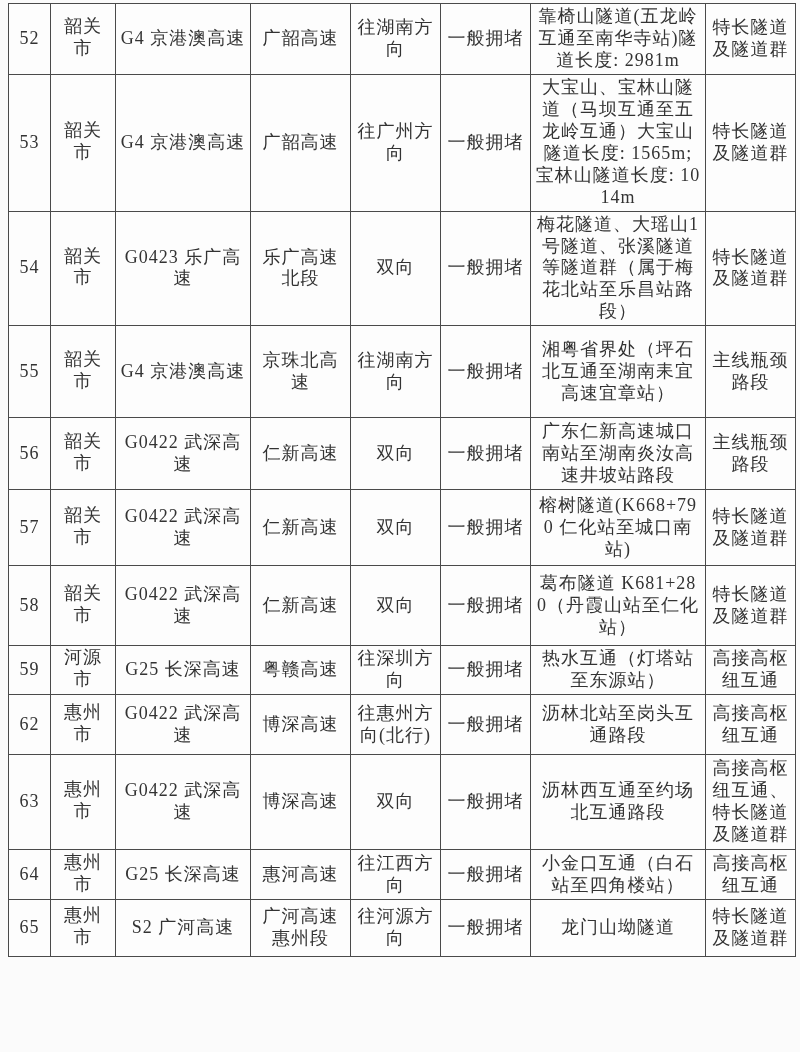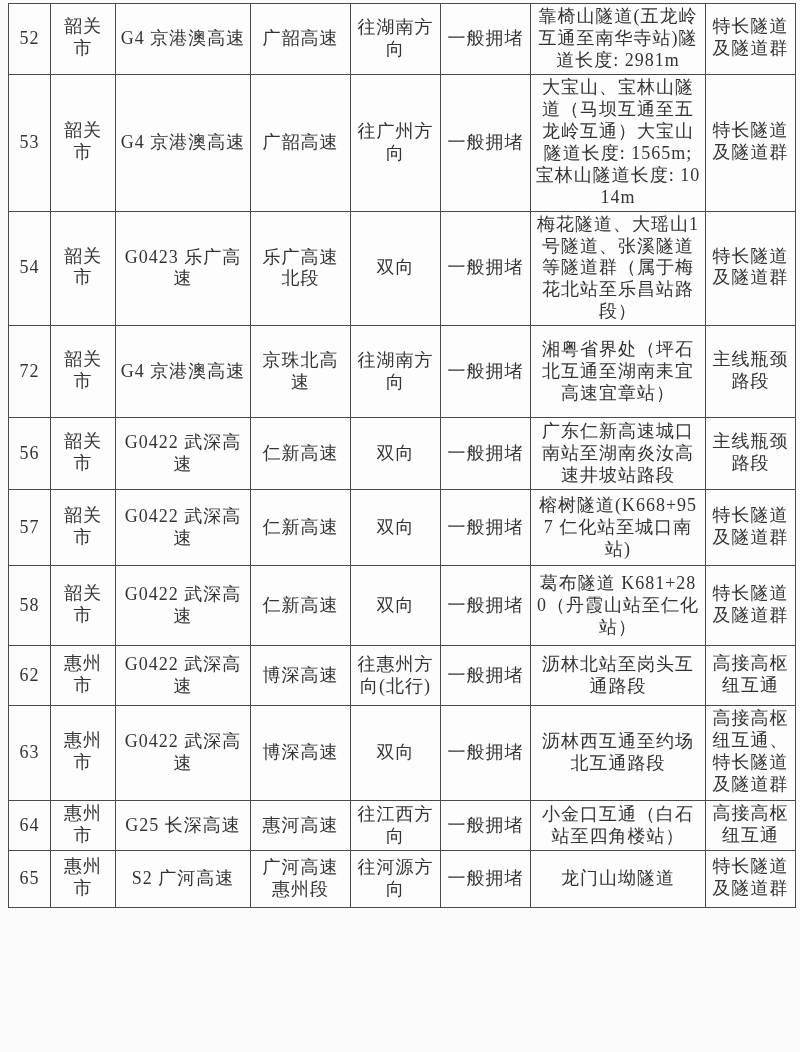--- a/index.html
+++ b/index.html
@@ -30,21 +30,21 @@
     font-size: 18px;
     line-height: 1.22;
     letter-spacing: 1px;
     padding: 2px 4px;
     word-break: break-all;
     overflow: hidden;
   }
   td.c-no       { font-size: 19px; letter-spacing: 0; }
   td.c-city     { padding: 2px 10px; font-family: Liberation Mono, monospace; }
   td.c-road     { padding: 2px 9px; }
-  td.c-type     { padding: 2px 5px; font-family: Liberation Mono, monospace; }
+  td.c-type     { padding: 2px 5px; }
 </style>
 </head>
 <body>
 
 <div class="table-wrap">
   <table class="congestion">
     <colgroup>
       <col style="width:42px">
       <col style="width:65px">
       <col style="width:135px">
@@ -79,21 +79,21 @@
     <td class="c-no">54</td>
     <td class="c-city">韶关市</td>
     <td class="c-highway">G0423 乐广高速</td>
     <td class="c-road">乐广高速北段</td>
     <td class="c-direction">双向</td>
     <td class="c-status">一般拥堵</td>
     <td class="c-location">梅花隧道、大瑶山1号隧道、张溪隧道等隧道群（属于梅花北站至乐昌站路段）</td>
     <td class="c-type">特长隧道及隧道群</td>
   </tr>
         <tr style="height: 92px;">
-    <td class="c-no">72</td>
+    <td class="c-no">55</td>
     <td class="c-city">韶关市</td>
     <td class="c-highway">G4 京港澳高速</td>
     <td class="c-road">京珠北高速</td>
     <td class="c-direction">往湖南方向</td>
     <td class="c-status">一般拥堵</td>
     <td class="c-location">湘粤省界处（坪石北互通至湖南耒宜高速宜章站）</td>
     <td class="c-type">主线瓶颈路段</td>
   </tr>
         <tr style="height: 72px;">
     <td class="c-no">56</td>
@@ -105,32 +105,42 @@
     <td class="c-location">广东仁新高速城口南站至湖南炎汝高速井坡站路段</td>
     <td class="c-type">主线瓶颈路段</td>
   </tr>
         <tr style="height: 76px;">
     <td class="c-no">57</td>
     <td class="c-city">韶关市</td>
     <td class="c-highway">G0422 武深高速</td>
     <td class="c-road">仁新高速</td>
     <td class="c-direction">双向</td>
     <td class="c-status">一般拥堵</td>
-    <td class="c-location">榕树隧道(K668+957 仁化站至城口南站)</td>
+    <td class="c-location">榕树隧道(K668+790 仁化站至城口南站)</td>
     <td class="c-type">特长隧道及隧道群</td>
   </tr>
         <tr style="height: 80px;">
     <td class="c-no">58</td>
     <td class="c-city">韶关市</td>
     <td class="c-highway">G0422 武深高速</td>
     <td class="c-road">仁新高速</td>
     <td class="c-direction">双向</td>
     <td class="c-status">一般拥堵</td>
     <td class="c-location">葛布隧道 K681+280（丹霞山站至仁化站）</td>
     <td class="c-type">特长隧道及隧道群</td>
+  </tr>
+        <tr style="height: 48px;">
+    <td class="c-no">59</td>
+    <td class="c-city">河源市</td>
+    <td class="c-highway">G25 长深高速</td>
+    <td class="c-road">粤赣高速</td>
+    <td class="c-direction">往深圳方向</td>
+    <td class="c-status">一般拥堵</td>
+    <td class="c-location">热水互通（灯塔站至东源站）</td>
+    <td class="c-type">高接高枢纽互通</td>
   </tr>
         <tr style="height: 60px;">
     <td class="c-no">62</td>
     <td class="c-city">惠州市</td>
     <td class="c-highway">G0422 武深高速</td>
     <td class="c-road">博深高速</td>
     <td class="c-direction">往惠州方向(北行)</td>
     <td class="c-status">一般拥堵</td>
     <td class="c-location">沥林北站至岗头互通路段</td>
     <td class="c-type">高接高枢纽互通</td>

